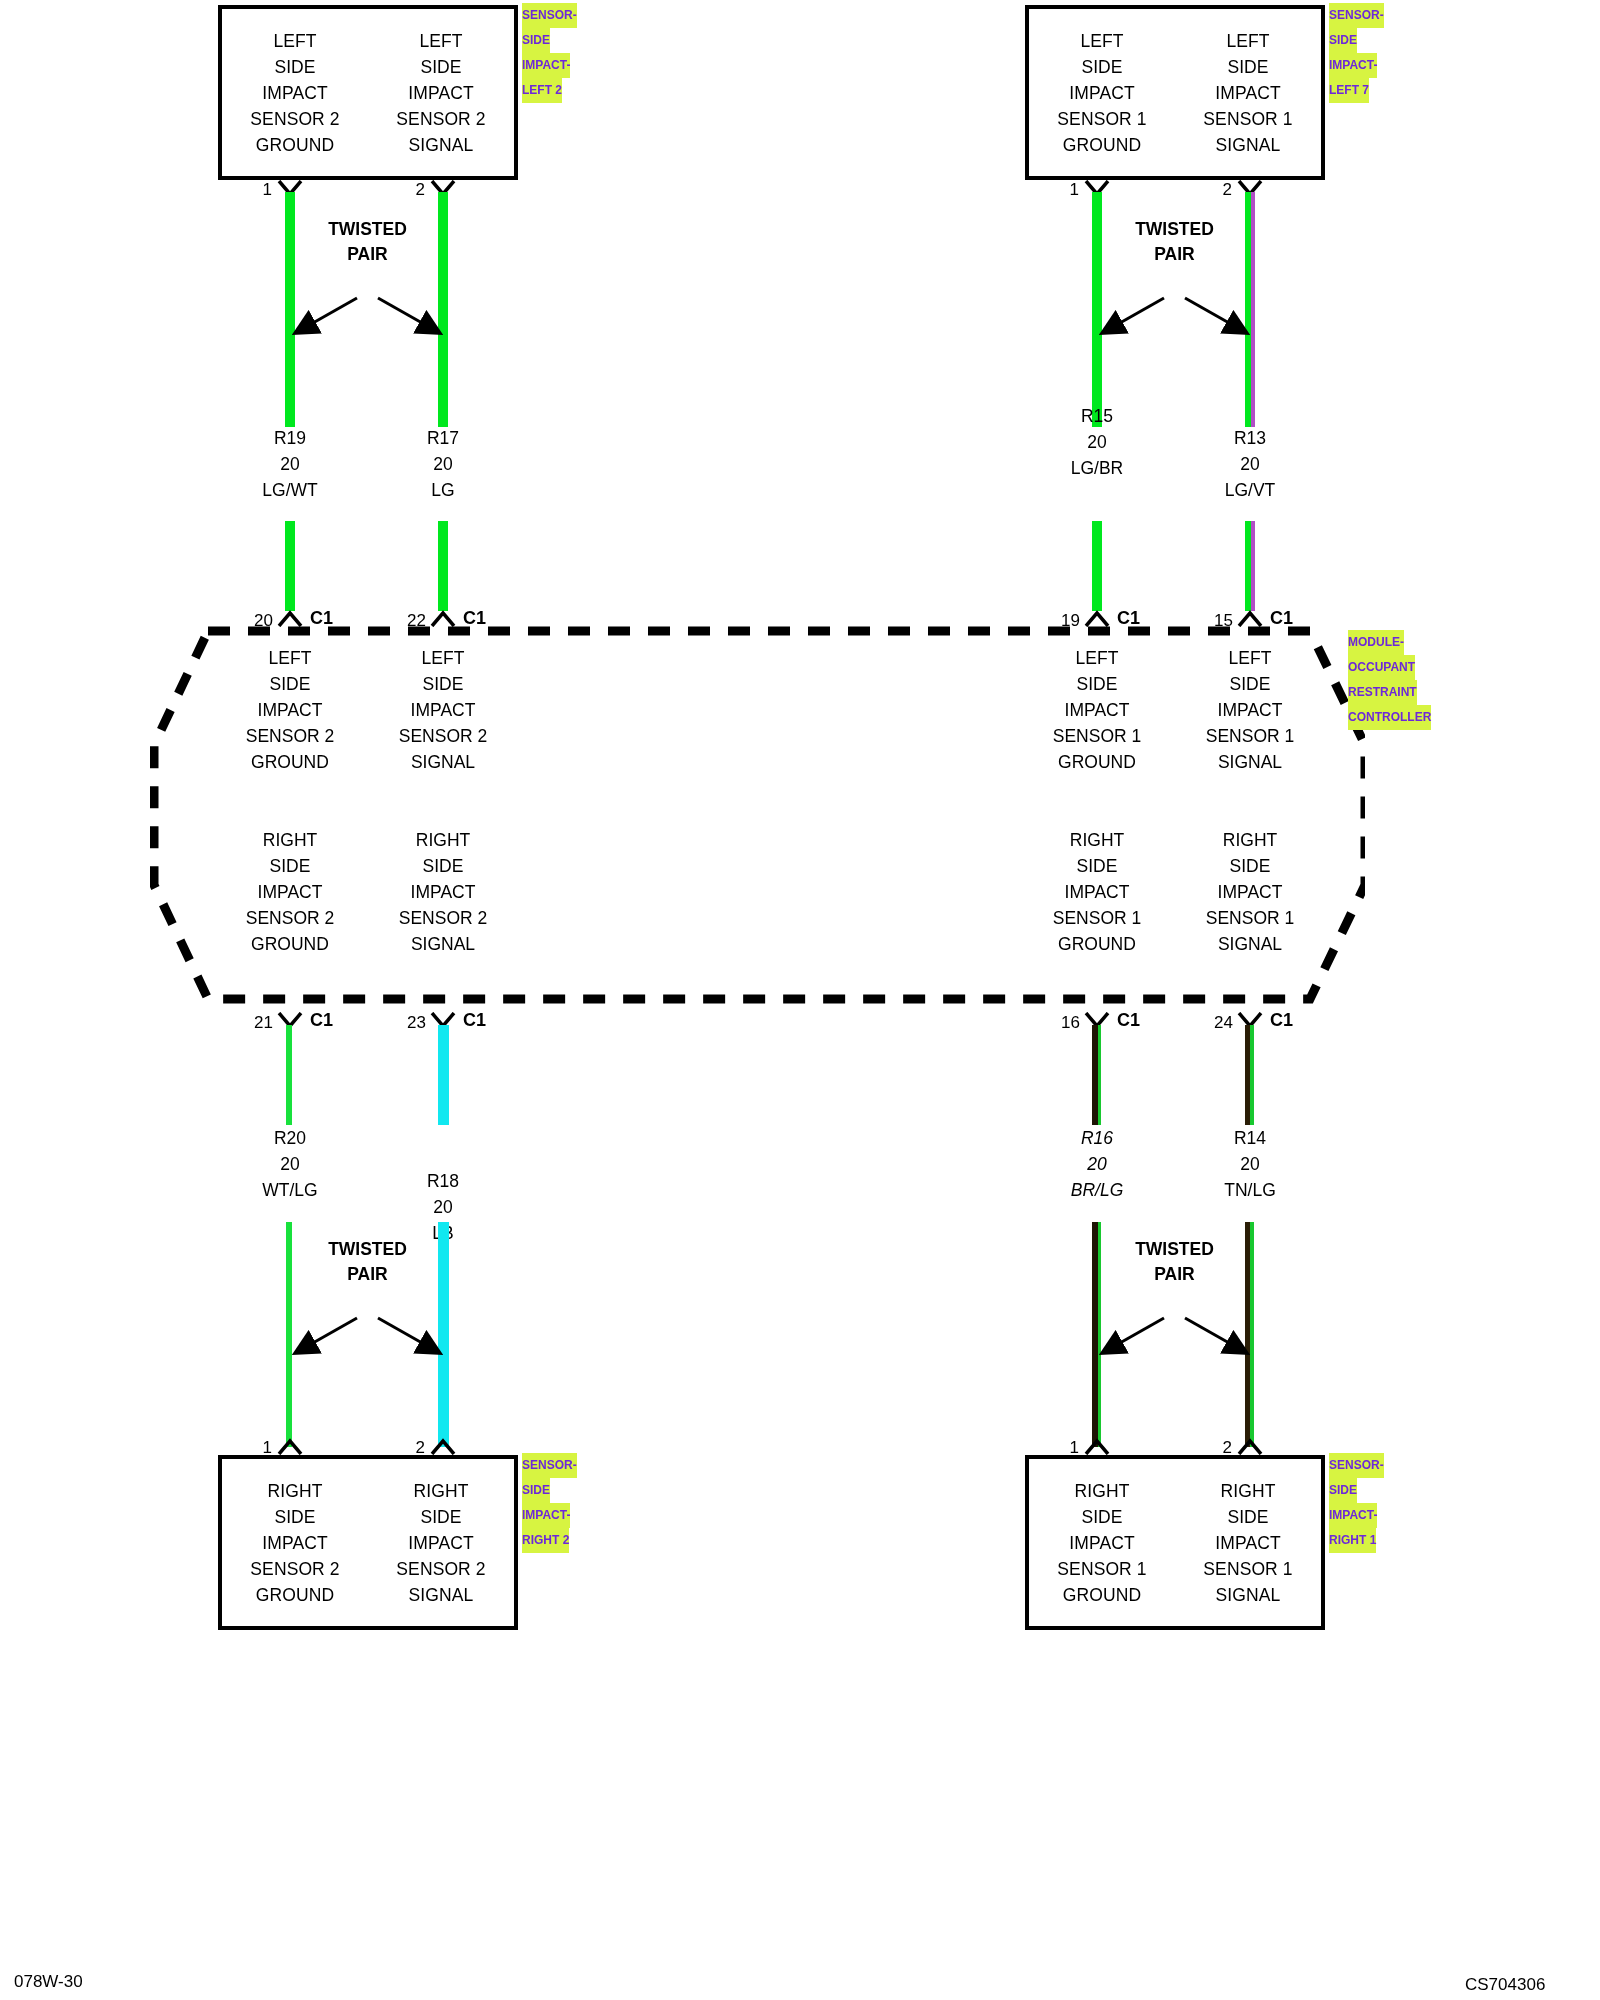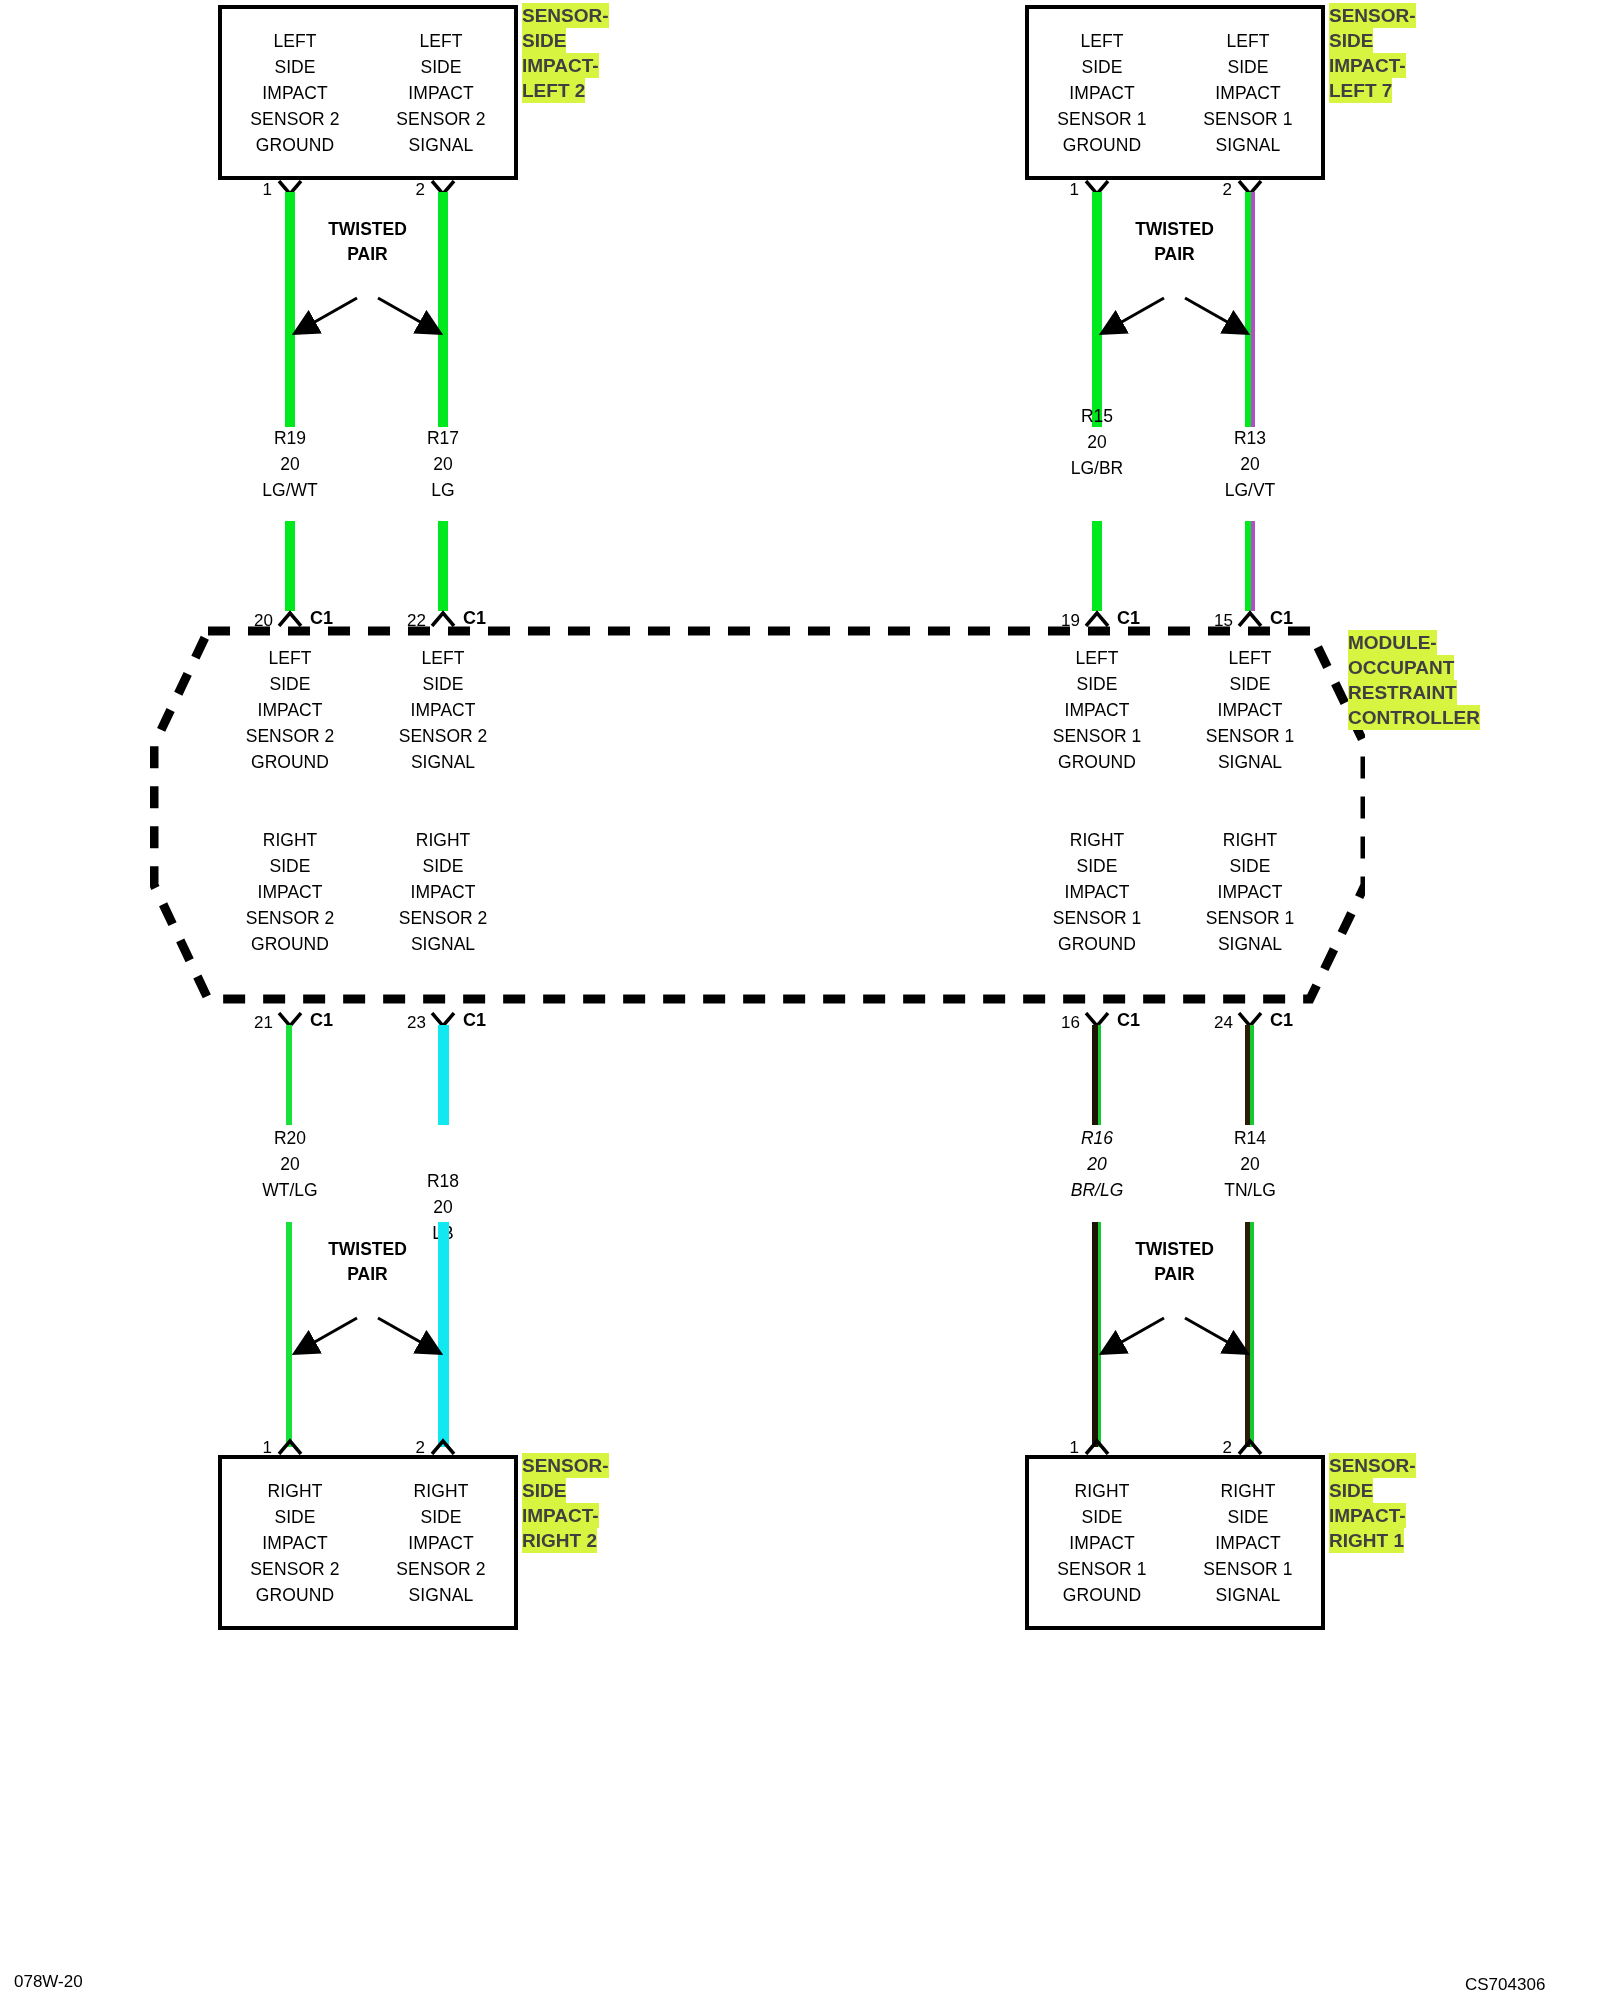--- a/index.html
+++ b/index.html
@@ -39,24 +39,24 @@
     font-size: 17.5px;
     line-height: 26px;
     color: #000000;
     letter-spacing: 0.1px;
     white-space: nowrap;
     text-align: center;
   }
   
   .callout {
     position: absolute;
-    font-size: 19px;
+    font-size: 12px;
     font-weight: bold;
     line-height: 25px;
-    color: #404040;
+    color: #6d28d9;
   }
   .callout span {
     display: block;
     width: fit-content;
     background: #d7f441;
     white-space: nowrap;
   }
   
   .wire {
     position: absolute;
@@ -558,16 +558,16 @@
       <span>SIGNAL</span>
     </div>
   </div>
   <div class="callout" style="left:1329px; top:1453px;">
     <span>SENSOR-</span>
     <span>SIDE</span>
     <span>IMPACT-</span>
     <span>RIGHT 1</span>
   </div>
 
-  <div class="footer-text" style="left:14px; top:1972px;">078W-20</div>
+  <div class="footer-text" style="left:14px; top:1972px;">078W-30</div>
   <div class="footer-text" style="left:1465px; top:1975px;">CS704306</div>
 
 </div>
 
 </body></html>

